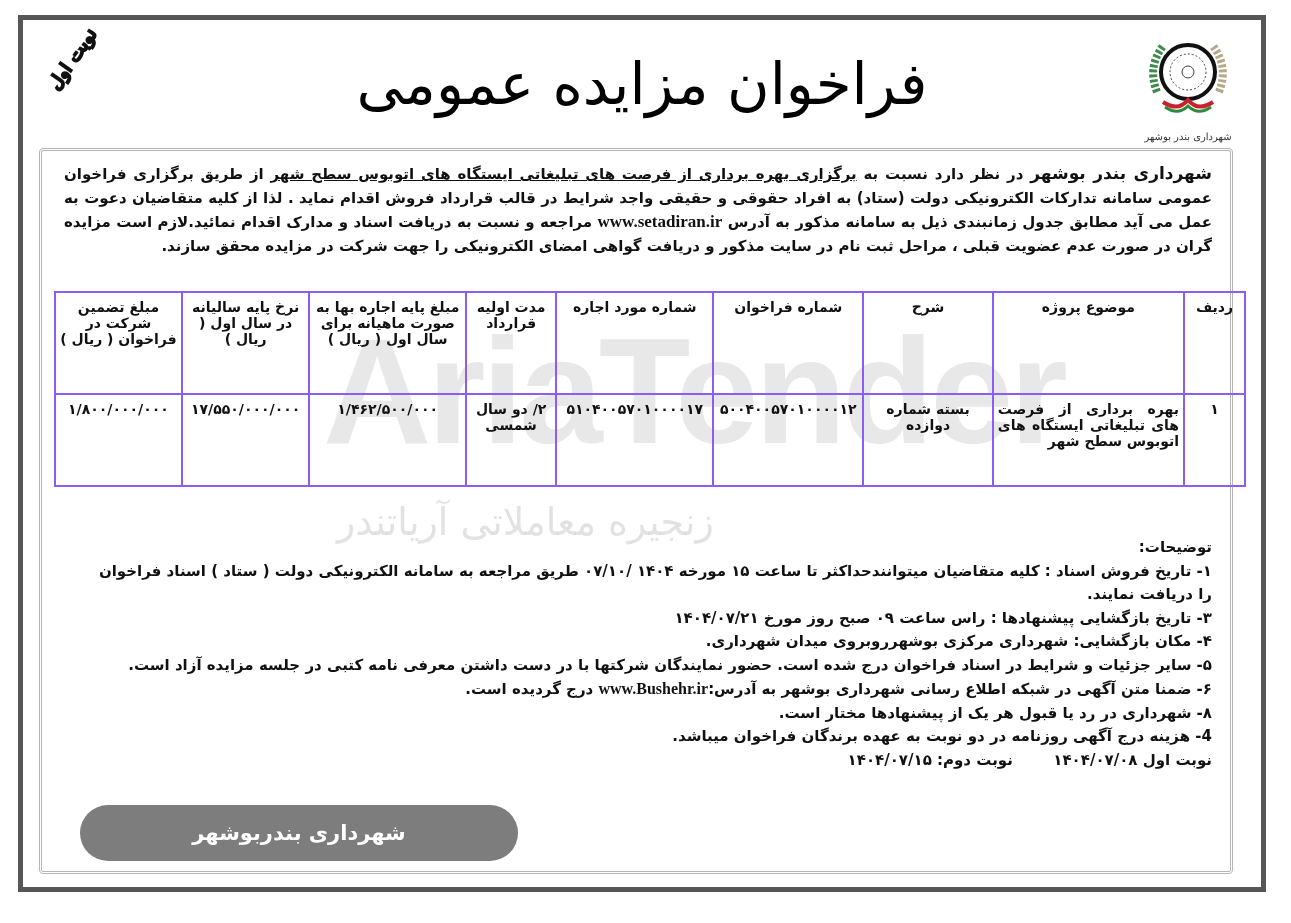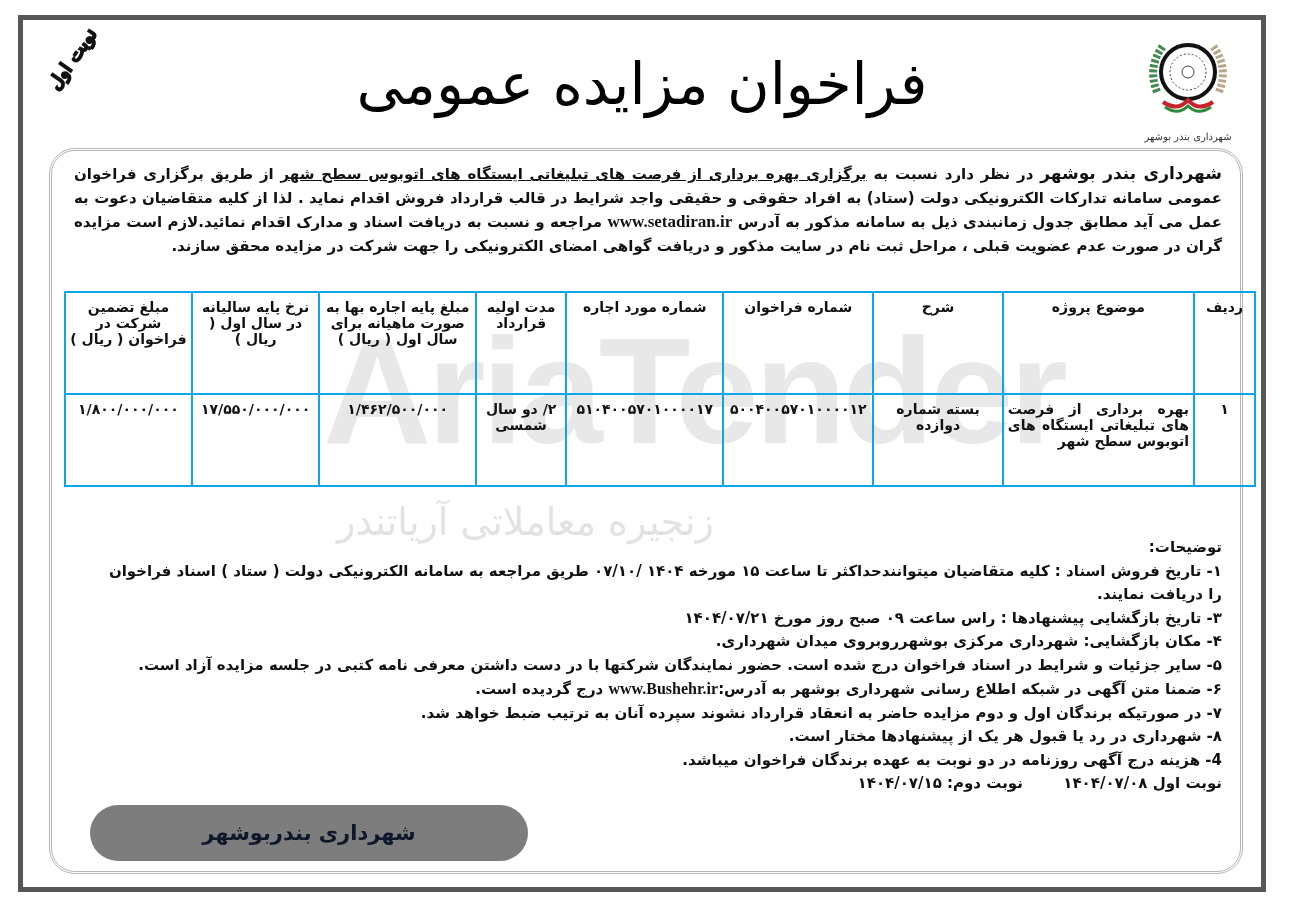--- a/index.html
+++ b/index.html
@@ -9,39 +9,39 @@
            border: 5px solid #565656; background: #fff; }
   .logo { position: absolute; right: 28px; top: 12px; width: 90px; height: 110px; }
   .logo-text { position: absolute; left: 0; right: 0; bottom: 0; text-align: center;
                font-size: 10px; font-family: "DejaVu Serif", serif; color: #333; }
   .stamp { position: absolute; left: 14px; top: 28px; transform: rotate(-55deg);
            font-size: 18px; font-weight: bold; color: #fff;
            -webkit-text-stroke: 1.6px #111; font-family: "DejaVu Serif", serif; }
   .title { position: absolute; left: 0; right: 0; top: 30px; text-align: center;
            font-size: 58px; font-weight: normal; color: #000000; letter-spacing: 1px;
            font-family: "DejaVu Sans", sans-serif; }
-  .box { position: absolute; left: 26px; top: 128px; width: 1188px; height: 720px;
-         border: 3px double #b5b5b5; border-radius: 26px; }
+  .box { position: absolute; left: 16px; top: 128px; width: 1188px; height: 720px;
+         border: 3px double #b5b5b5; border-radius: 4px; }
   .intro { position: absolute; left: 22px; right: 18px; top: 10px; direction: rtl;
            text-align: justify; font-size: 15px; line-height: 24px; font-weight: bold; }
   .intro .org { font-size: 17px; font-weight: 900; }
   .intro .ul { text-decoration: underline; }
   .intro .url { font-family: "Liberation Serif", serif; font-size: 17px; }
   table.grid { position: absolute; left: 12px; top: 140px; width: 1192px;
                border-collapse: collapse; direction: rtl; }
-  table.grid th, table.grid td { border: 2px solid #0ea5e9; text-align: center;
+  table.grid th, table.grid td { border: 2px solid #8b5cf6; text-align: center;
                font-size: 14px; font-weight: bold; vertical-align: top; padding: 6px 4px; }
   table.grid th { height: 88px; }
   table.grid td { height: 78px; }
   .notes { position: absolute; left: 18px; right: 18px; top: 385px; direction: rtl;
            font-size: 15px; line-height: 23.5px; font-weight: bold; }
   .notes .line { white-space: nowrap; }
   .notes .url { font-family: "Liberation Serif", serif; font-size: 16px; }
   .footer-pill { position: absolute; left: 38px; bottom: 10px; width: 438px; height: 56px;
-                 background: #7d7d7d; border-radius: 28px; color: #0f172a; text-align: center;
+                 background: #7d7d7d; border-radius: 28px; color: #ffffff; text-align: center;
                  line-height: 56px; font-size: 21px; font-weight: bold; direction: rtl; }
   .watermark { position: absolute; left: 300px; top: 285px; font-size: 150px; font-weight: bold;
                color: rgba(190,190,190,0.35); letter-spacing: -4px; pointer-events: none;
                font-family: Liberation Sans, sans-serif; }
   .watermark-sub { position: absolute; left: 314px; top: 480px; font-size: 38px;
                color: rgba(190,190,190,0.45); letter-spacing: 10px; direction: rtl; pointer-events: none; }
 </style>
 </head>
 <body>
 
@@ -105,21 +105,20 @@
     <div class="notes">
       <div class="line">توضیحات:</div>
       <div class="line">۱- تاریخ فروش اسناد : کلیه متقاضیان میتوانندحداکثر تا ساعت ۱۵ مورخه ۱۴۰۴ /۰۷/۱۰ طریق مراجعه به سامانه الکترونیکی دولت ( ستاد ) اسناد فراخوان</div>
       <div class="line">را دریافت نمایند.</div>
       <div class="line">۳- تاریخ بازگشایی پیشنهادها : راس ساعت ۰۹ صبح روز مورخ ۱۴۰۴/۰۷/۲۱</div>
       <div class="line">۴- مکان بازگشایی: شهرداری مرکزی بوشهرروبروی میدان شهرداری.</div>
       <div class="line">۵- سایر جزئیات و شرایط در اسناد فراخوان درج شده است. حضور نمایندگان شرکتها با در دست داشتن معرفی نامه کتبی در جلسه مزایده آزاد است.</div>
       <div class="line">
         <span>۶- ضمنا متن آگهی در شبکه اطلاع رسانی شهرداری بوشهر به آدرس:</span><span class="url">www.Bushehr.ir</span><span> درج گردیده است.</span>
       </div>
-      <div class="line">۷- در صورتیکه برندگان اول و دوم مزایده حاضر به انعقاد قرارداد نشوند سپرده آنان به ترتیب ضبط خواهد شد.</div>
       <div class="line">۸- شهرداری در رد یا قبول هر یک از پیشنهادها مختار است.</div>
       <div class="line">4- هزینه درج آگهی روزنامه در دو نوبت به عهده برندگان فراخوان میباشد.</div>
       <div class="line">
         <span>نوبت اول</span>
         <span>۱۴۰۴/۰۷/۰۸</span>
         <span style="display:inline-block;width:30px"></span>
         <span>نوبت دوم:</span>
         <span>۱۴۰۴/۰۷/۱۵</span>
       </div>
     </div>

